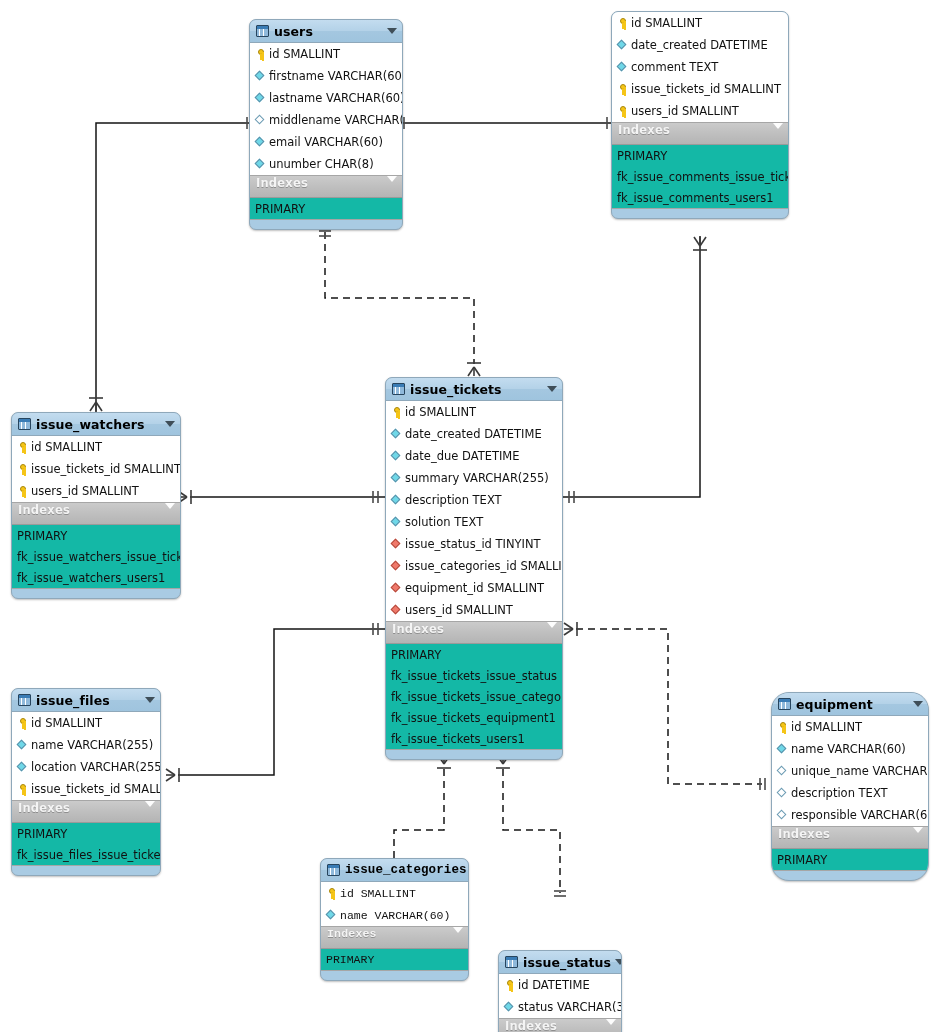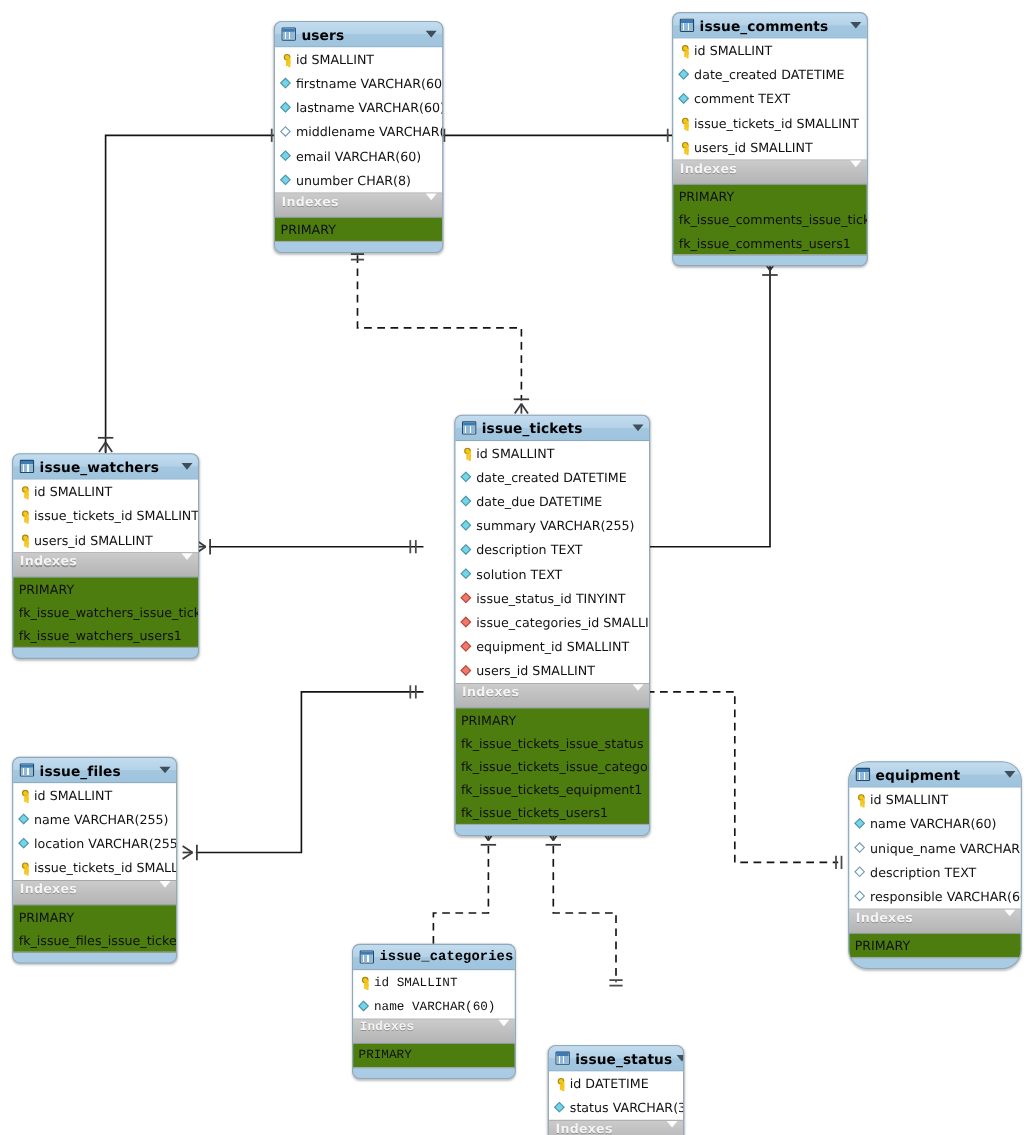--- a/index.html
+++ b/index.html
@@ -80,21 +80,21 @@
   .gly.dia.hollow:before{background:#ffffff;border-color:#6b9bb3;}
   .gly.dia.fk:before{background:#f0796b;border-color:#b34a3d;}
 
   .idx-bar{
     height:21px;display:flex;padding:0 5px 0 6px;
     background:linear-gradient(to bottom,#cbcbcb 0%,#bfbfbf 50%,#b4b4b4 100%);
     border-bottom:1px solid #9a9a9a;
   }
   .idx-bar .t{font-size:11.5px;font-weight:bold;color:#f4f4f4;flex:1 1 auto;
     text-shadow:0 1px 0 rgba(0,0,0,.25);letter-spacing:.2px;}
-  .idx-list{background:#4d7c0f;border-bottom:1px solid #a6a6a6;}
+  .idx-list{background:#14b8a6;border-bottom:1px solid #a6a6a6;}
   .idx{height:21px;display:flex;align-items:center;padding-left:5px;
        font-size:11.5px;color:#111;white-space:nowrap;}
 </style>
 </head>
 <body>
 
 <div id="canvas">
 
   <svg id="wires" viewBox="0 0 940 1032" width="940" height="1032">
     <defs>
@@ -227,25 +227,20 @@
         </div>
         <div class="idx-bar">
           <span class="t">Indexes</span>
           <span class="caret light"></span>
         </div>
         <div class="idx-list">
           <div class="idx">PRIMARY</div>
         </div>
       </div>
       <div class="tbl" style="left: 611px; top: 11px; width: 178px;">
-        <div class="tbl-head">
-          <span class="tbl-icon"></span>
-          <span class="tbl-title">issue_comments</span>
-          <span class="caret"></span>
-        </div>
         <div class="cols">
           <div class="col">
             <span class="gly key"></span>
             <span class="lbl">id SMALLINT</span>
           </div>
           <div class="col">
             <span class="gly dia"></span>
             <span class="lbl">date_created DATETIME</span>
           </div>
           <div class="col">
@@ -264,21 +259,21 @@
         <div class="idx-bar">
           <span class="t">Indexes</span>
           <span class="caret light"></span>
         </div>
         <div class="idx-list">
           <div class="idx">PRIMARY</div>
           <div class="idx">fk_issue_comments_issue_tickets1</div>
           <div class="idx">fk_issue_comments_users1</div>
         </div>
       </div>
-      <div class="tbl" style="left: 385px; top: 377px; width: 178px; margin-left: 28px;">
+      <div class="tbl" style="left: 385px; top: 377px; width: 178px;">
         <div class="tbl-head">
           <span class="tbl-icon"></span>
           <span class="tbl-title">issue_tickets</span>
           <span class="caret"></span>
         </div>
         <div class="cols">
           <div class="col">
             <span class="gly key"></span>
             <span class="lbl">id SMALLINT</span>
           </div>

